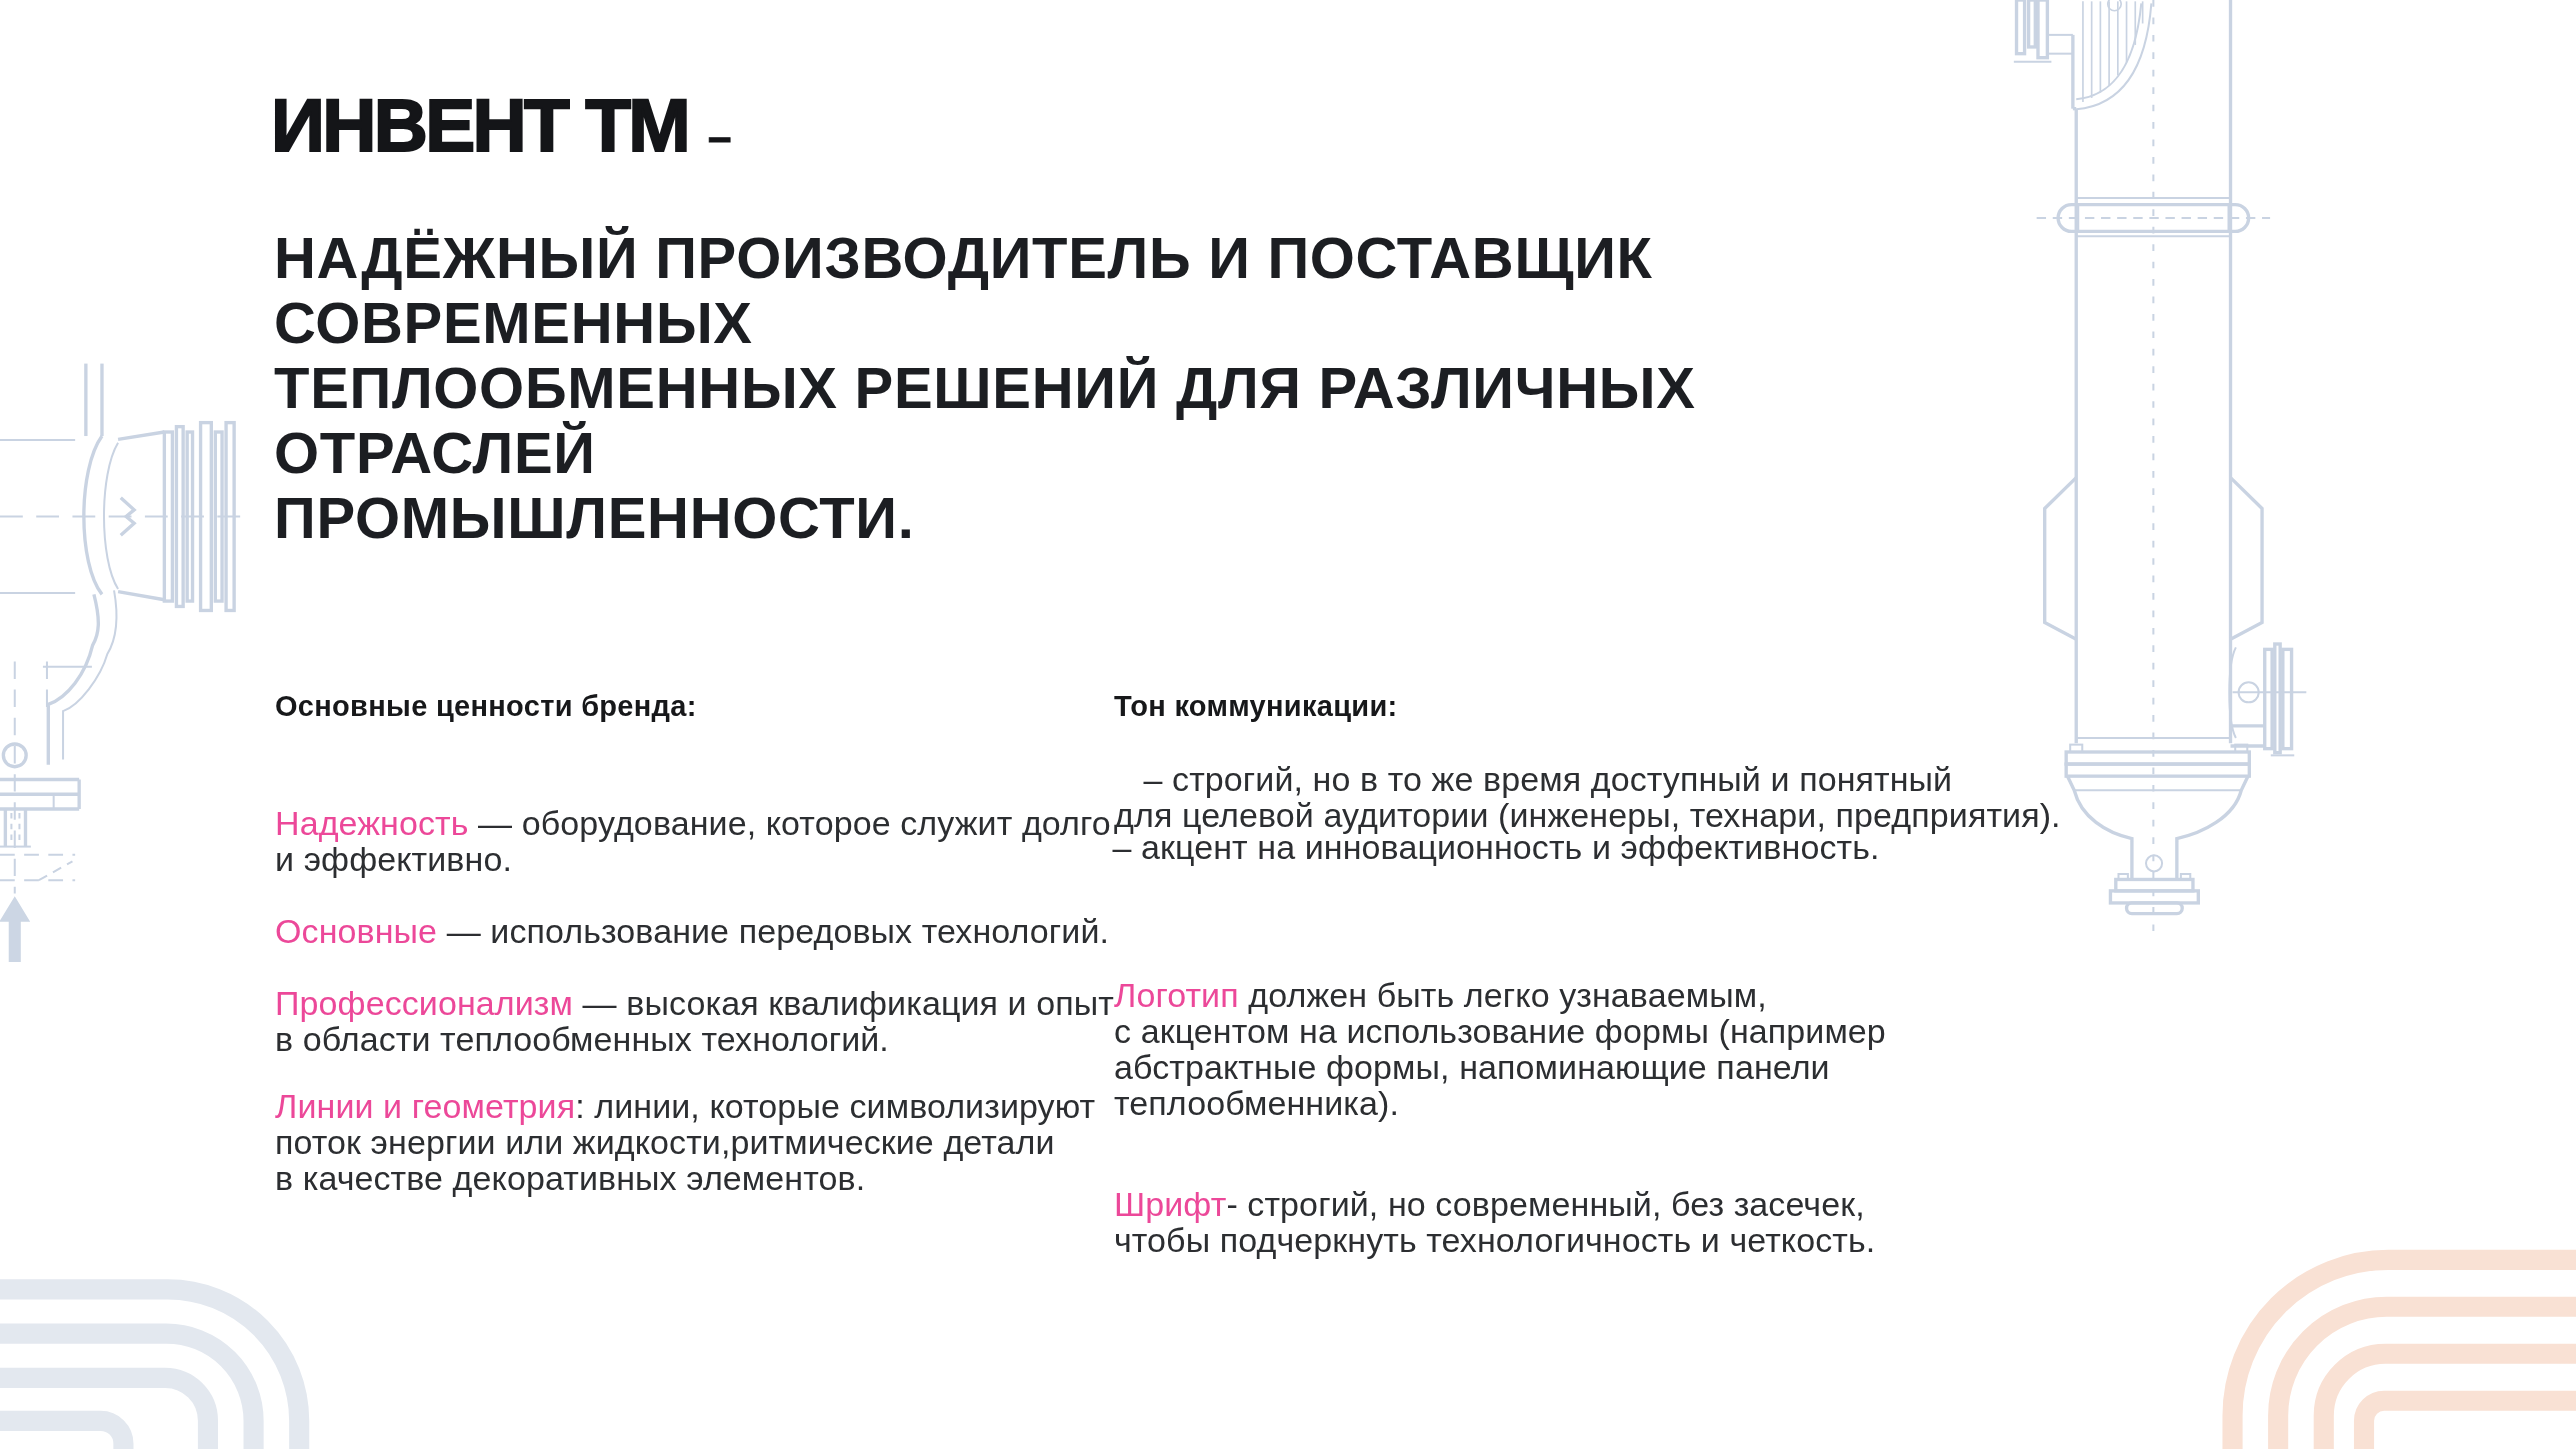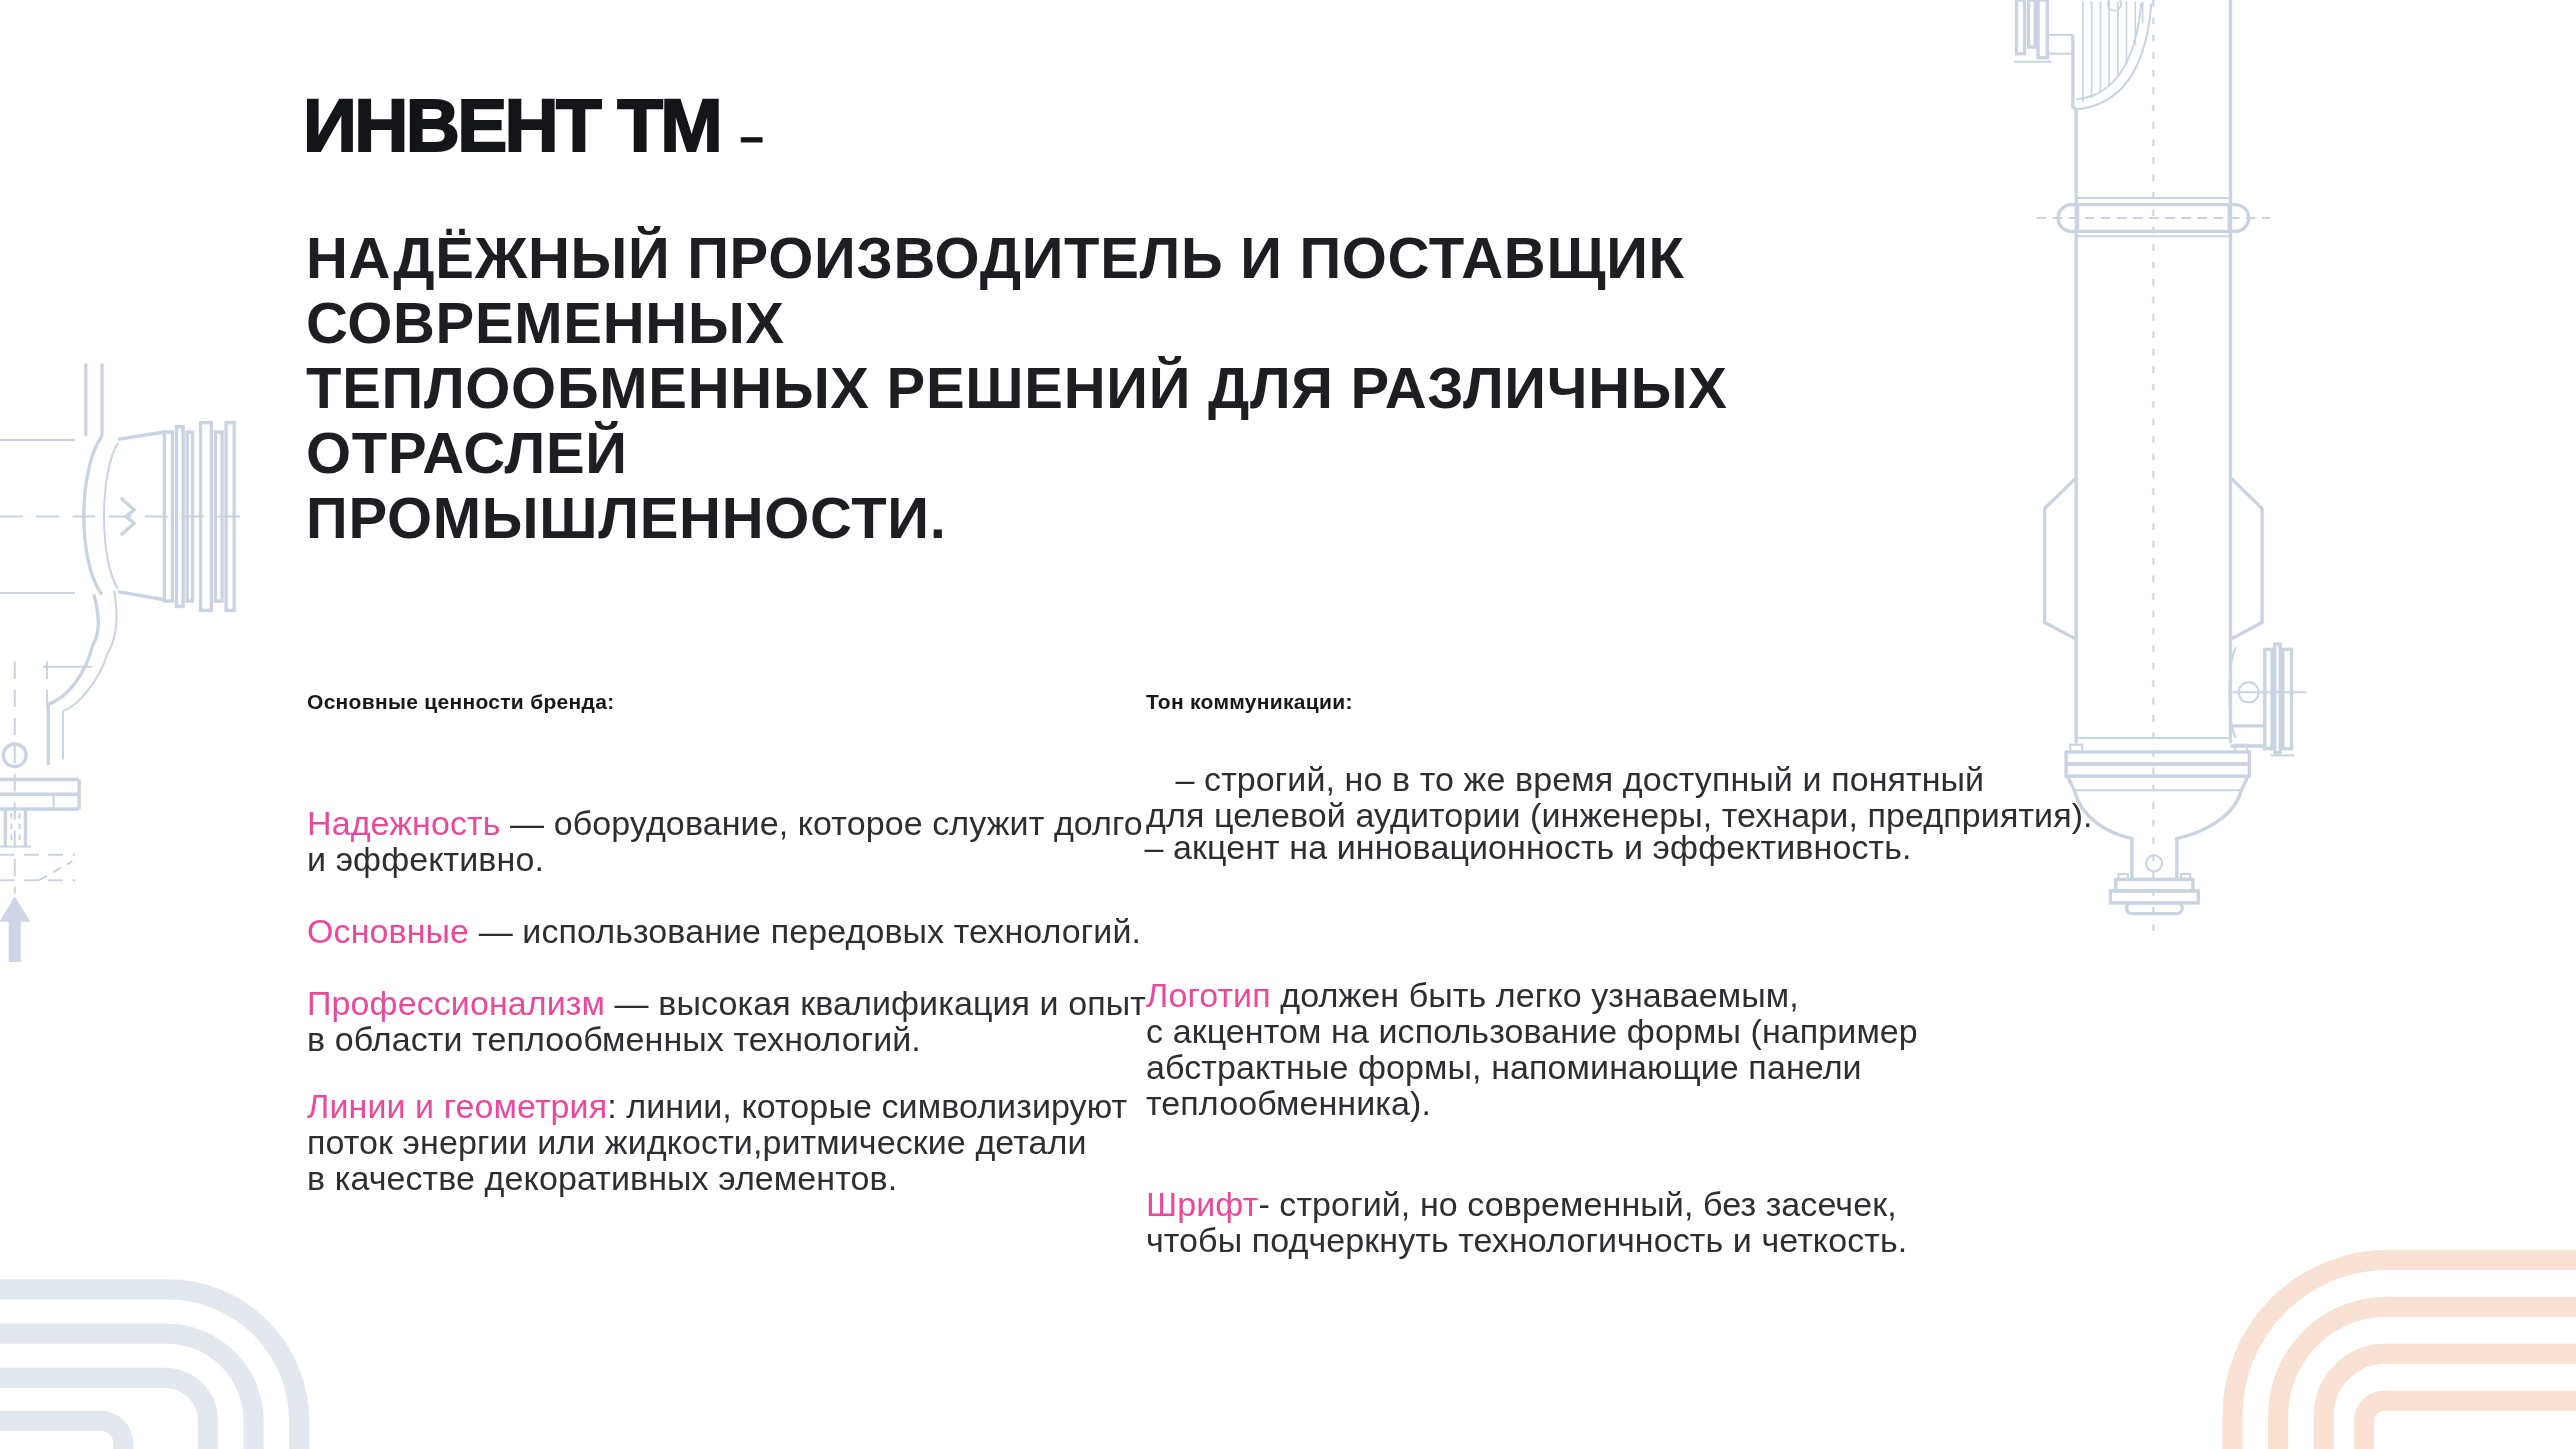--- a/index.html
+++ b/index.html
@@ -3,38 +3,38 @@
 <meta charset="utf-8">
 <style>
   html,body{margin:0;padding:0;}
   body{
     width:2576px;height:1449px;overflow:hidden;position:relative;
     background:#ffffff;
     font-family:"Liberation Sans","DejaVu Sans",sans-serif;
     color:#2b2d30;
   }
   .bg-svg{position:absolute;left:0;top:0;width:2576px;height:1449px;pointer-events:none;}
-  .abs{position:absolute;margin-left:32px;}
+  .abs{position:absolute;}
   .title{
     left:271px;top:82px;
     font-size:75px;font-weight:700;letter-spacing:-2.7px;
     color:#141518;-webkit-text-stroke:2px #141518;
     white-space:nowrap;
   }
   .title .dash{
     font-size:42px;letter-spacing:0;-webkit-text-stroke:1px #141518;
     margin-left:20px;font-weight:700;
   }
   .subtitle{
     left:274px;top:225px;width:1758px;
     font-size:58px;line-height:65px;font-weight:700;letter-spacing:0.7px;
     color:#1c1e22;white-space:pre-line;
   }
   .col-heading{
-    font-size:21px;font-weight:700;color:#17181a;letter-spacing:0.3px;
+    font-size:29px;font-weight:700;color:#17181a;letter-spacing:0.3px;
     white-space:pre-line;
   }
   .body-text{
     font-size:34px;line-height:36px;font-weight:400;color:#2c2e31;
     white-space:pre-line;letter-spacing:0.1px;
   }
   .body-text b, .col-heading b{font-weight:400;color:#ec4899;}
   .tone{ text-indent:29.5px; }
   p{margin:0;}
 </style>

